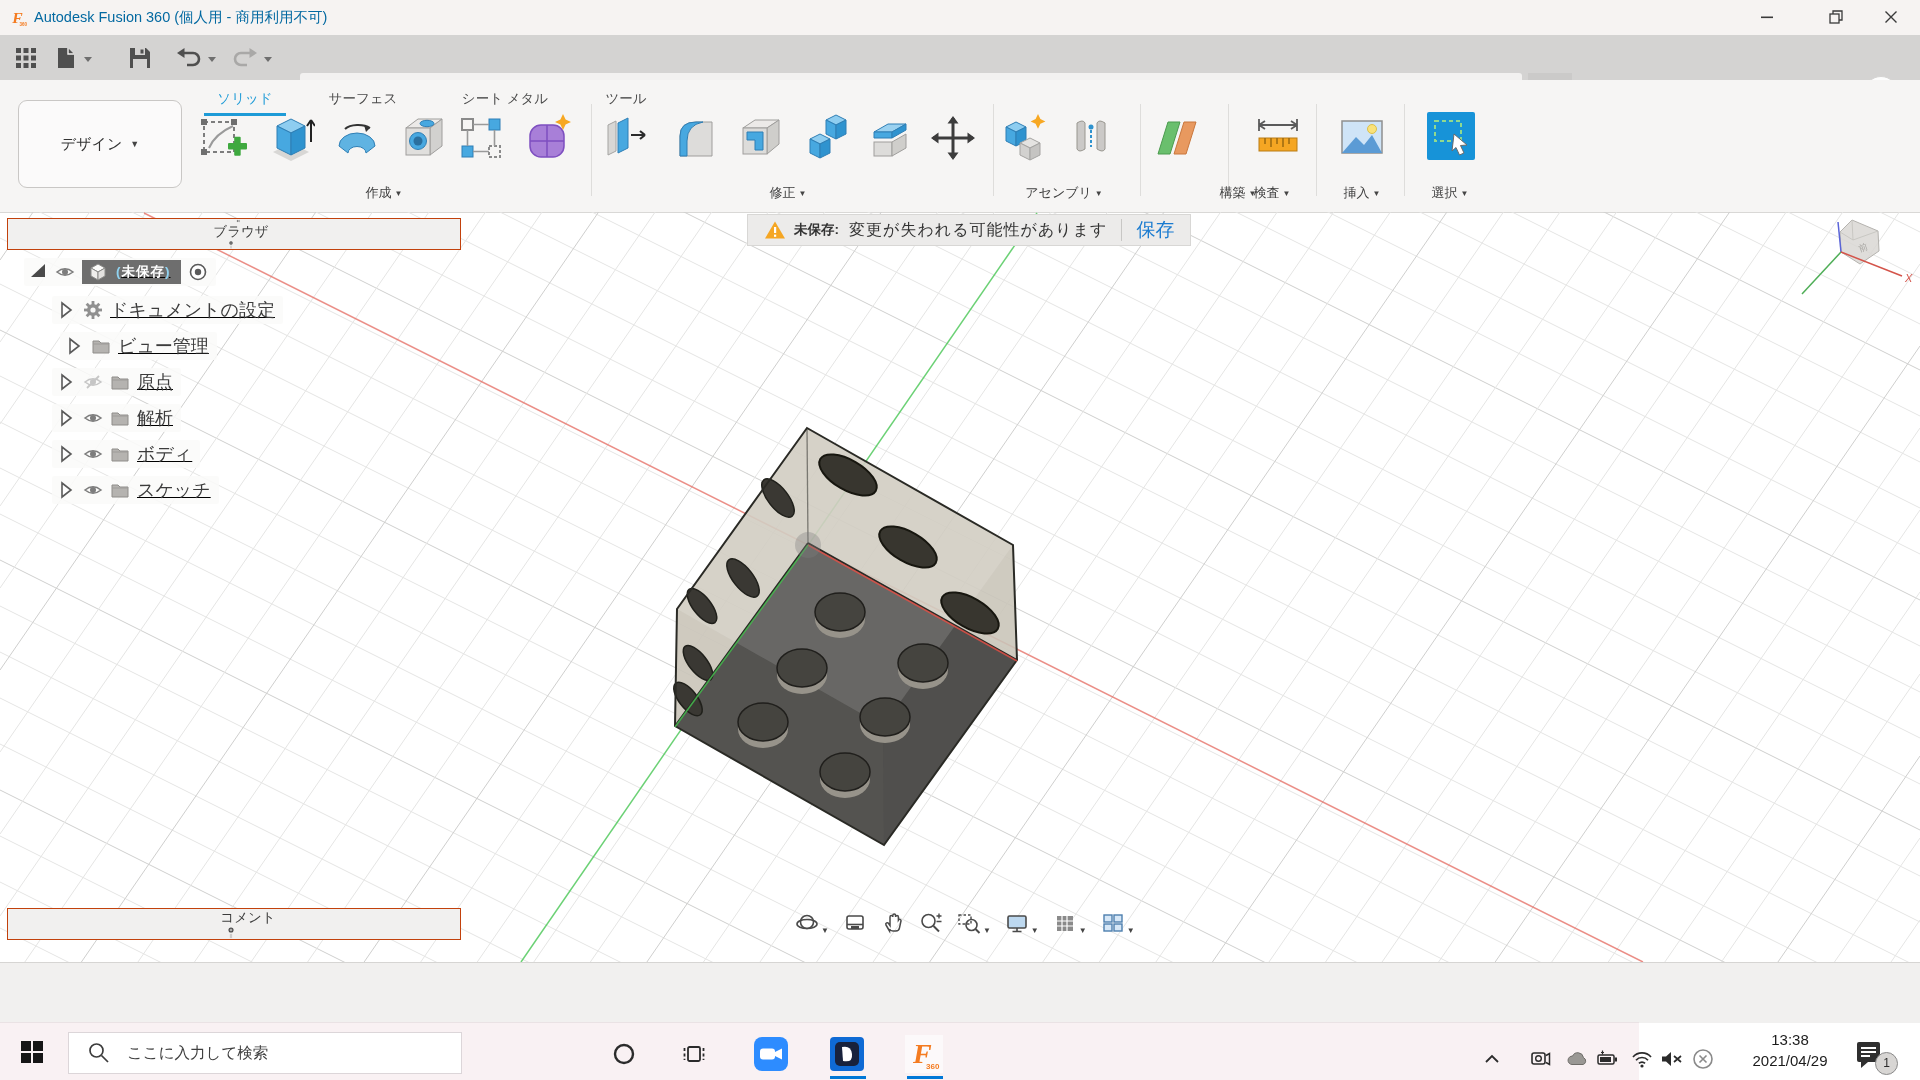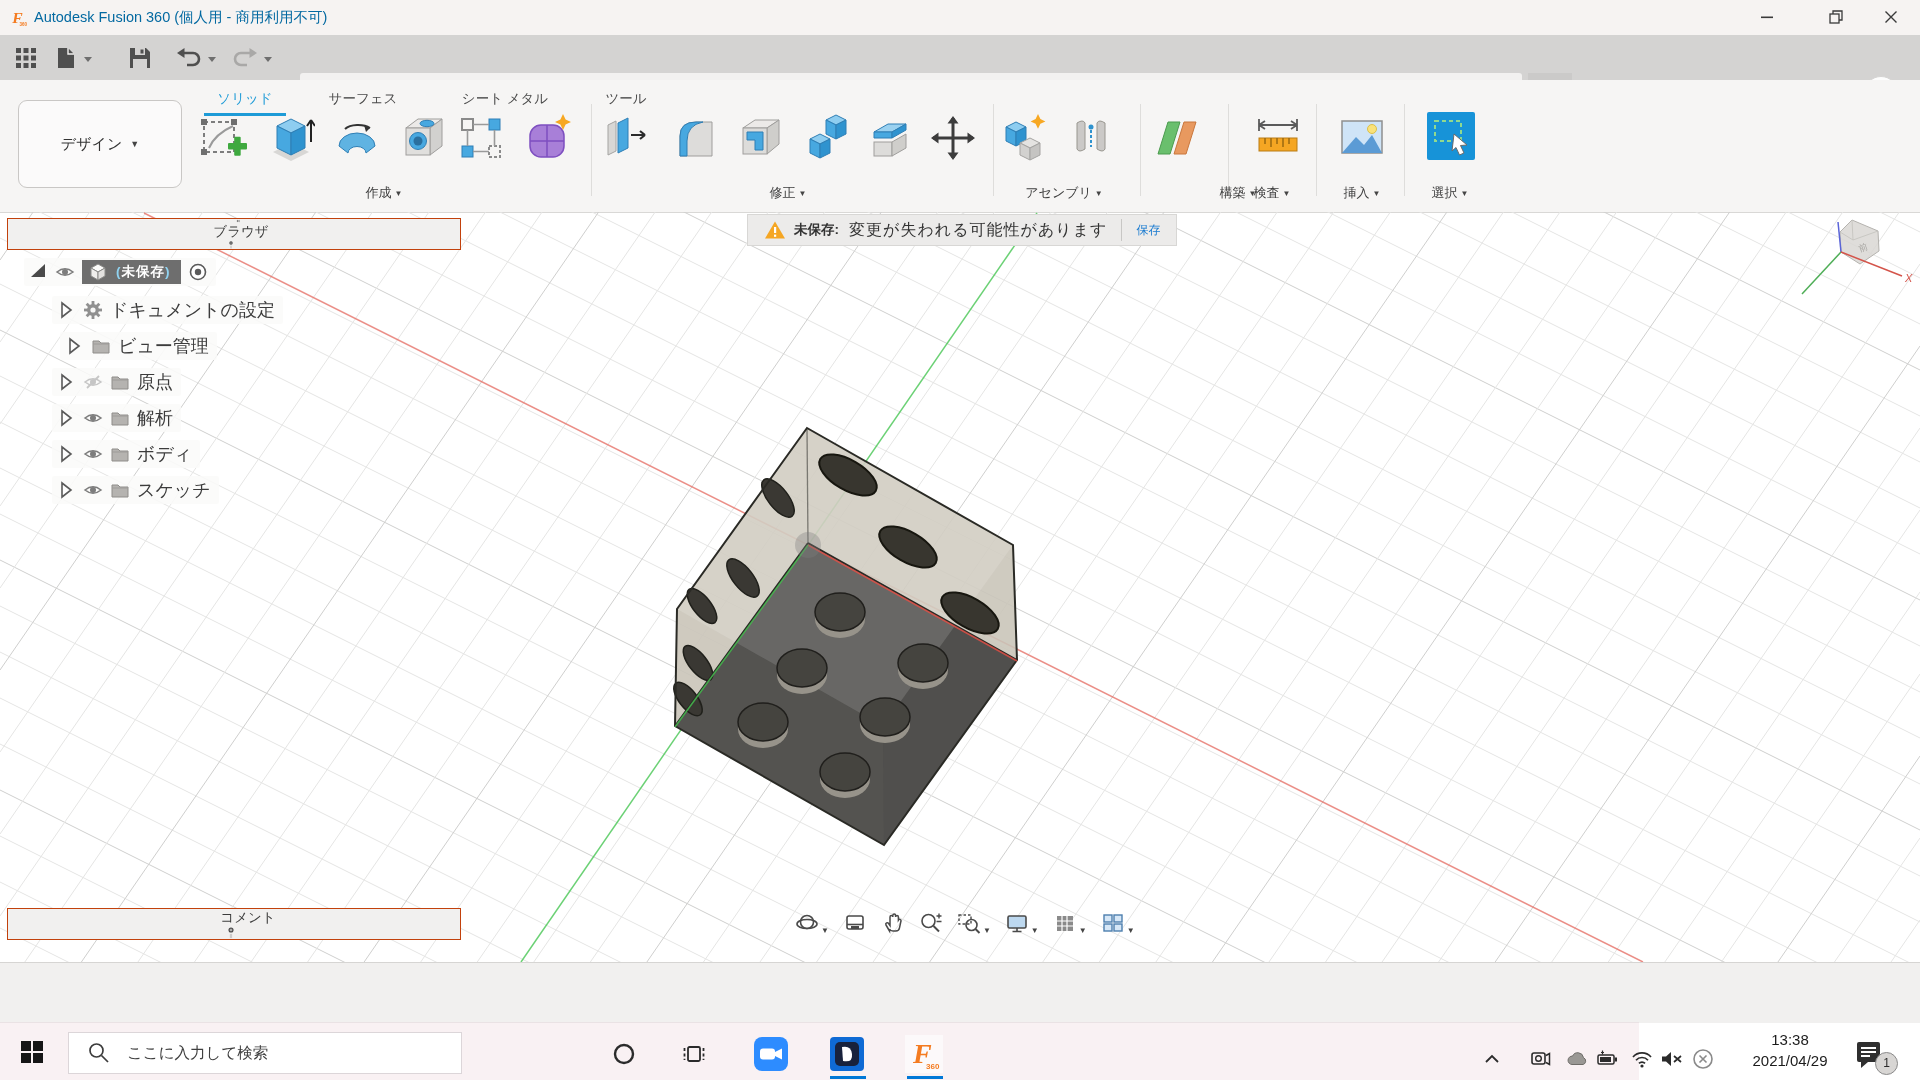--- a/index.html
+++ b/index.html
@@ -28,26 +28,26 @@
   .rtab .ul{position:absolute;left:0;right:0;bottom:-4px;height:3.5px;background:#1e9bd7;}
   .ric{top:32px;}
   .rlabel{top:104px;font-size:13px;color:#3d3d3d;text-align:center;white-space:nowrap;}
   .rlabel .c{font-size:8px;color:#444;margin-left:3px;vertical-align:1px;}
   .rsep{top:24px;width:1px;height:92px;background:#dedddb;}
   
   #warnbar{left:747px;top:214px;height:30px;background:#ecebea;border:1px solid #d8d7d5;display:flex;align-items:center;padding:0 16px;z-index:5;}
   #warnbar .wl{font-size:13.5px;font-weight:bold;color:#333;margin:0 10px 0 8px;}
   #warnbar .wm{font-size:16px;color:#333;letter-spacing:1px;}
   #warnbar .div{width:1px;height:22px;background:#c8c7c5;margin:0 14px;}
-  #warnbar .ws{font-size:12px;color:#1a7bd0;}
+  #warnbar .ws{font-size:19px;color:#1a7bd0;}
   .panelbar{height:30px;background:#f1f0ef;border:1px solid #c2410c;display:flex;align-items:center;z-index:5;flex-direction:column;}
   #browser-panel{left:7px;top:218px;width:452px;}
   #comment-panel{left:7px;top:908px;width:452px;}
   .panelbar .ptitle{font-size:13.5px;color:#3c3c3c;margin-left:14px;flex:1;}
-  .br-row{position:absolute;display:flex;align-items:center;background:rgba(250,250,249,0.86);padding:2px 8px 2px 4px;border-radius:2px;z-index:5;}
+  .br-row{position:absolute;display:flex;align-items:center;background:rgba(250,250,249,0.86);padding:2px 8px 2px 4px;border-radius:2px;z-index:5;text-decoration:underline;}
   .br-row .bi{margin-right:7px;}
   .br-label{font-size:18px;color:#3c3c3c;white-space:nowrap;}
   #root-block{display:flex;align-items:center;background:#6e6e6e;padding:2px 10px 2px 6px;margin-right:7px;}
   #root-block .root-label{font-size:13.5px;font-weight:bold;color:#fff;margin-left:8px;letter-spacing:1px;}
   #root-block .pr{color:#8fd2f0;}
   
   #navbar{left:788px;top:906px;height:34px;display:flex;align-items:center;z-index:5;}
   .nav-it{display:flex;align-items:flex-end;margin:0 7px;}
   .ncaret{font-size:8px;color:#444;margin-left:2px;}
   

